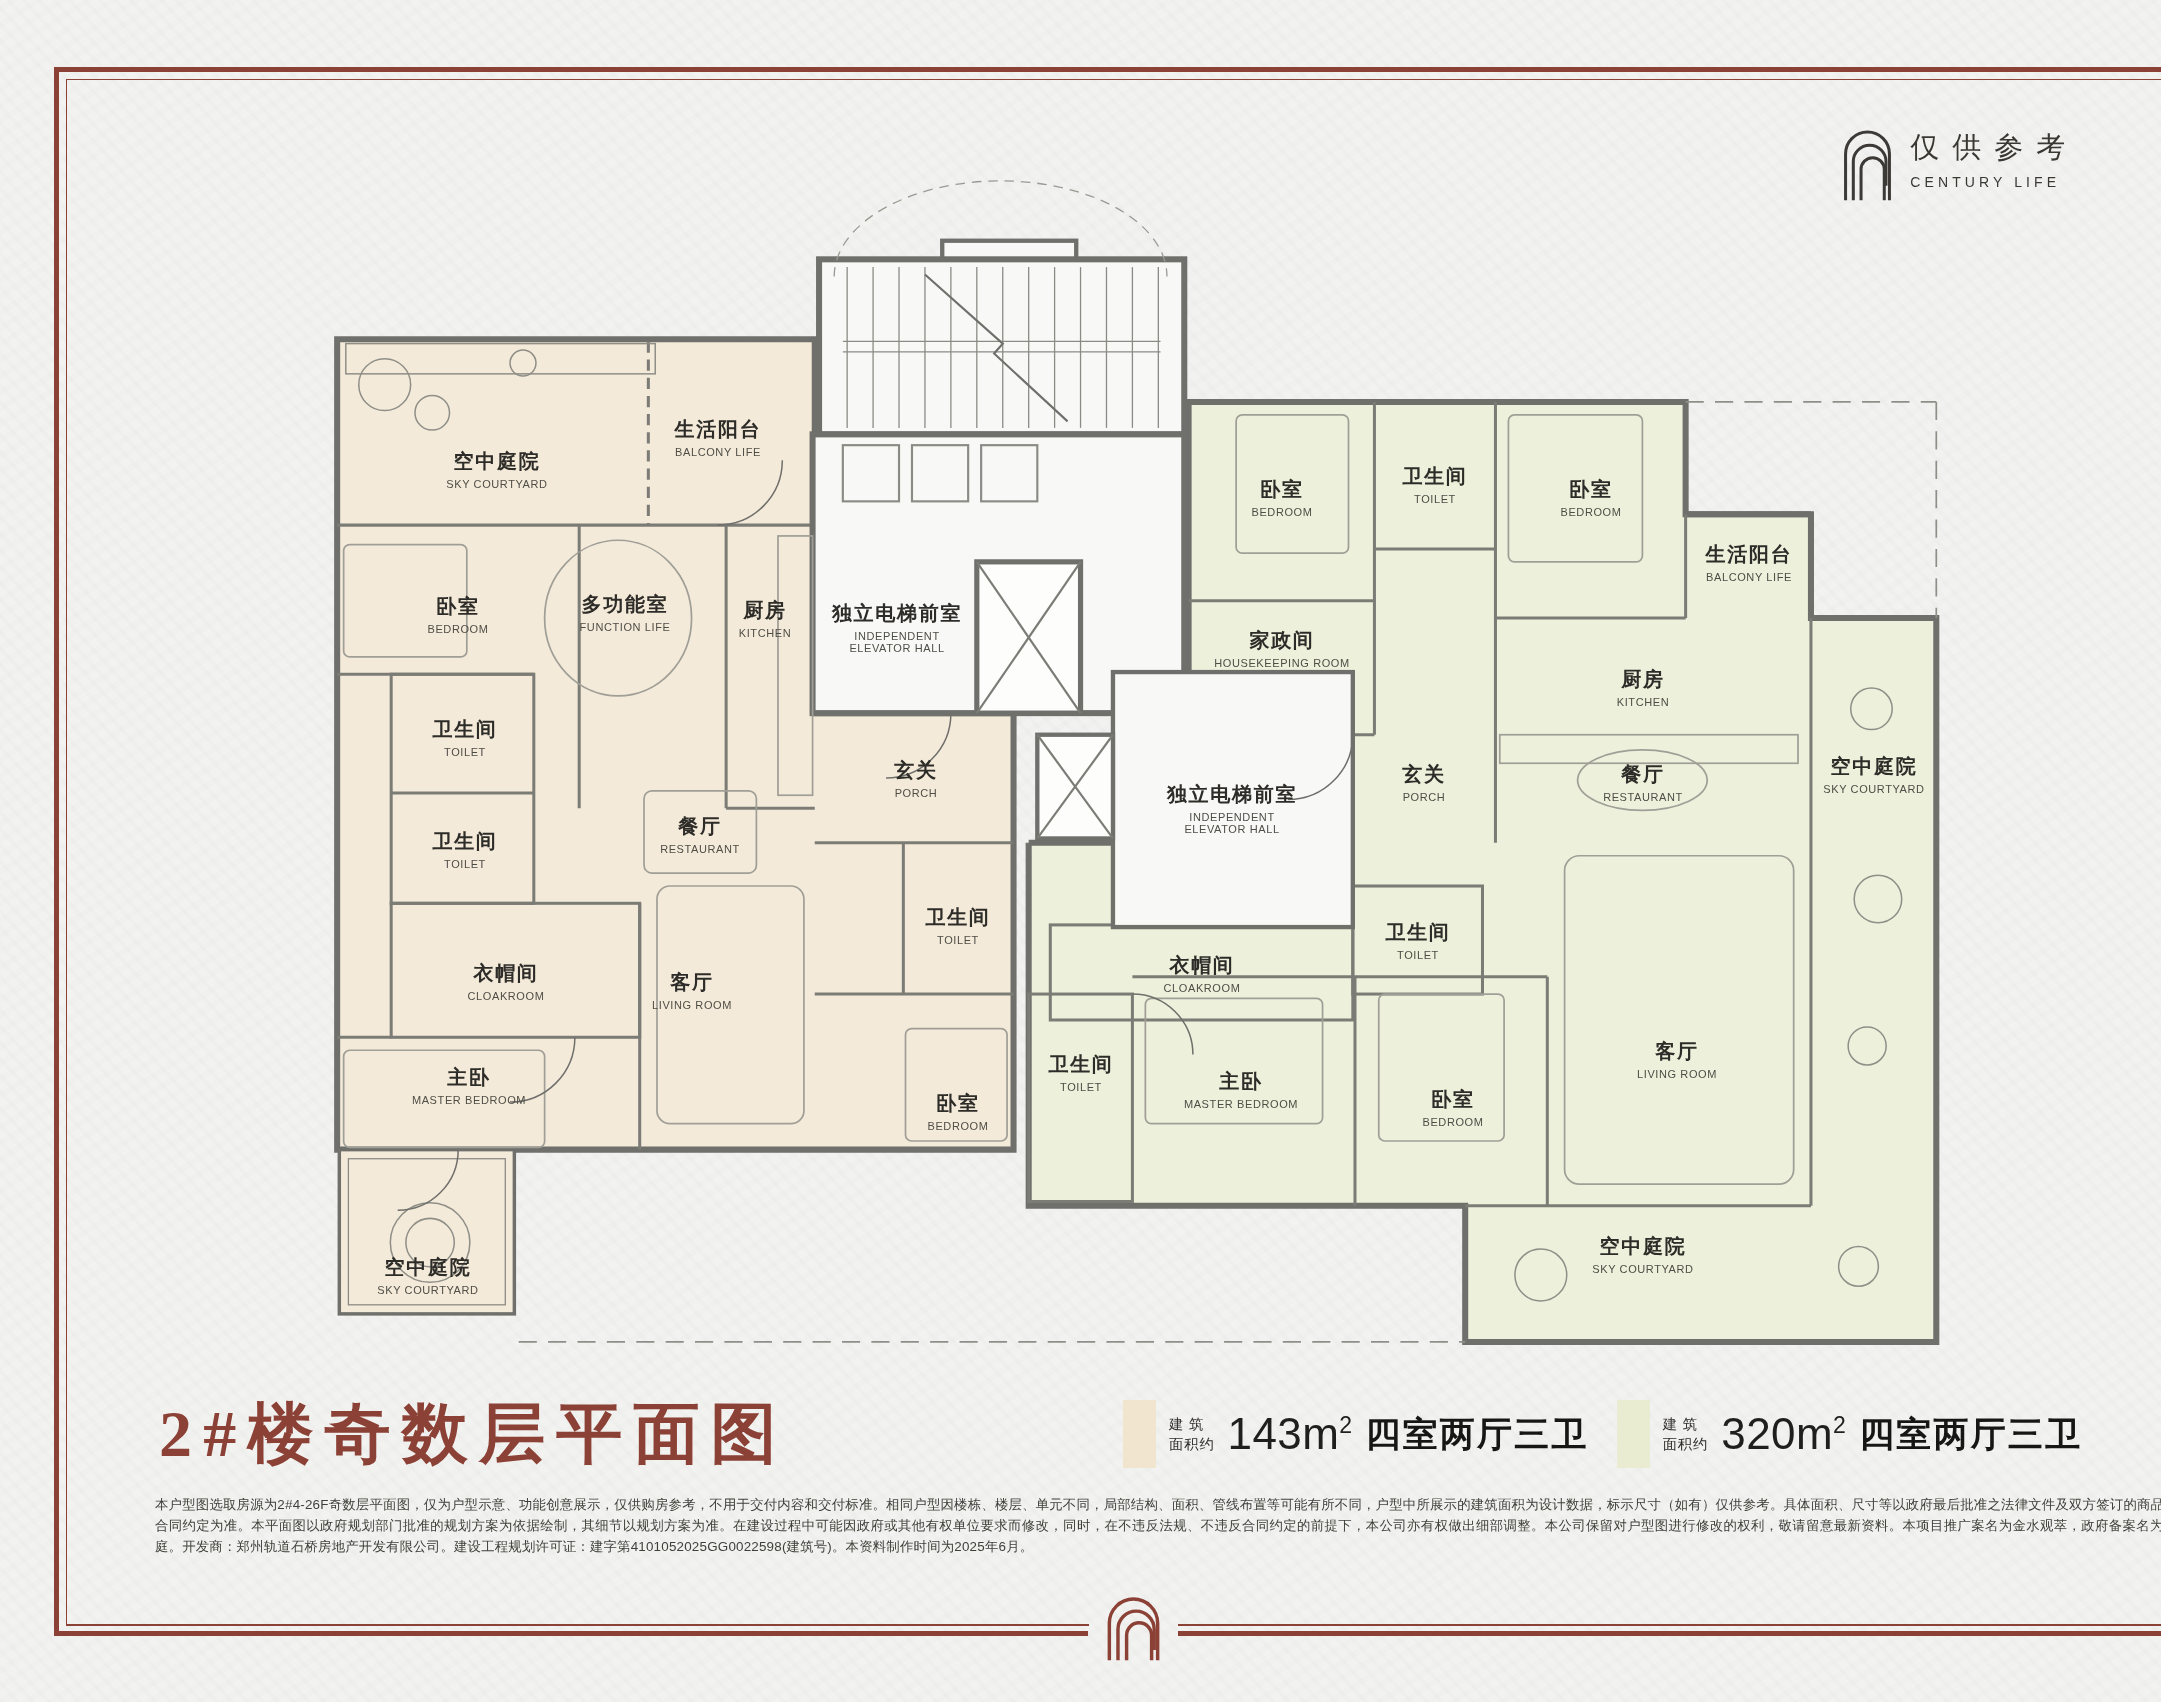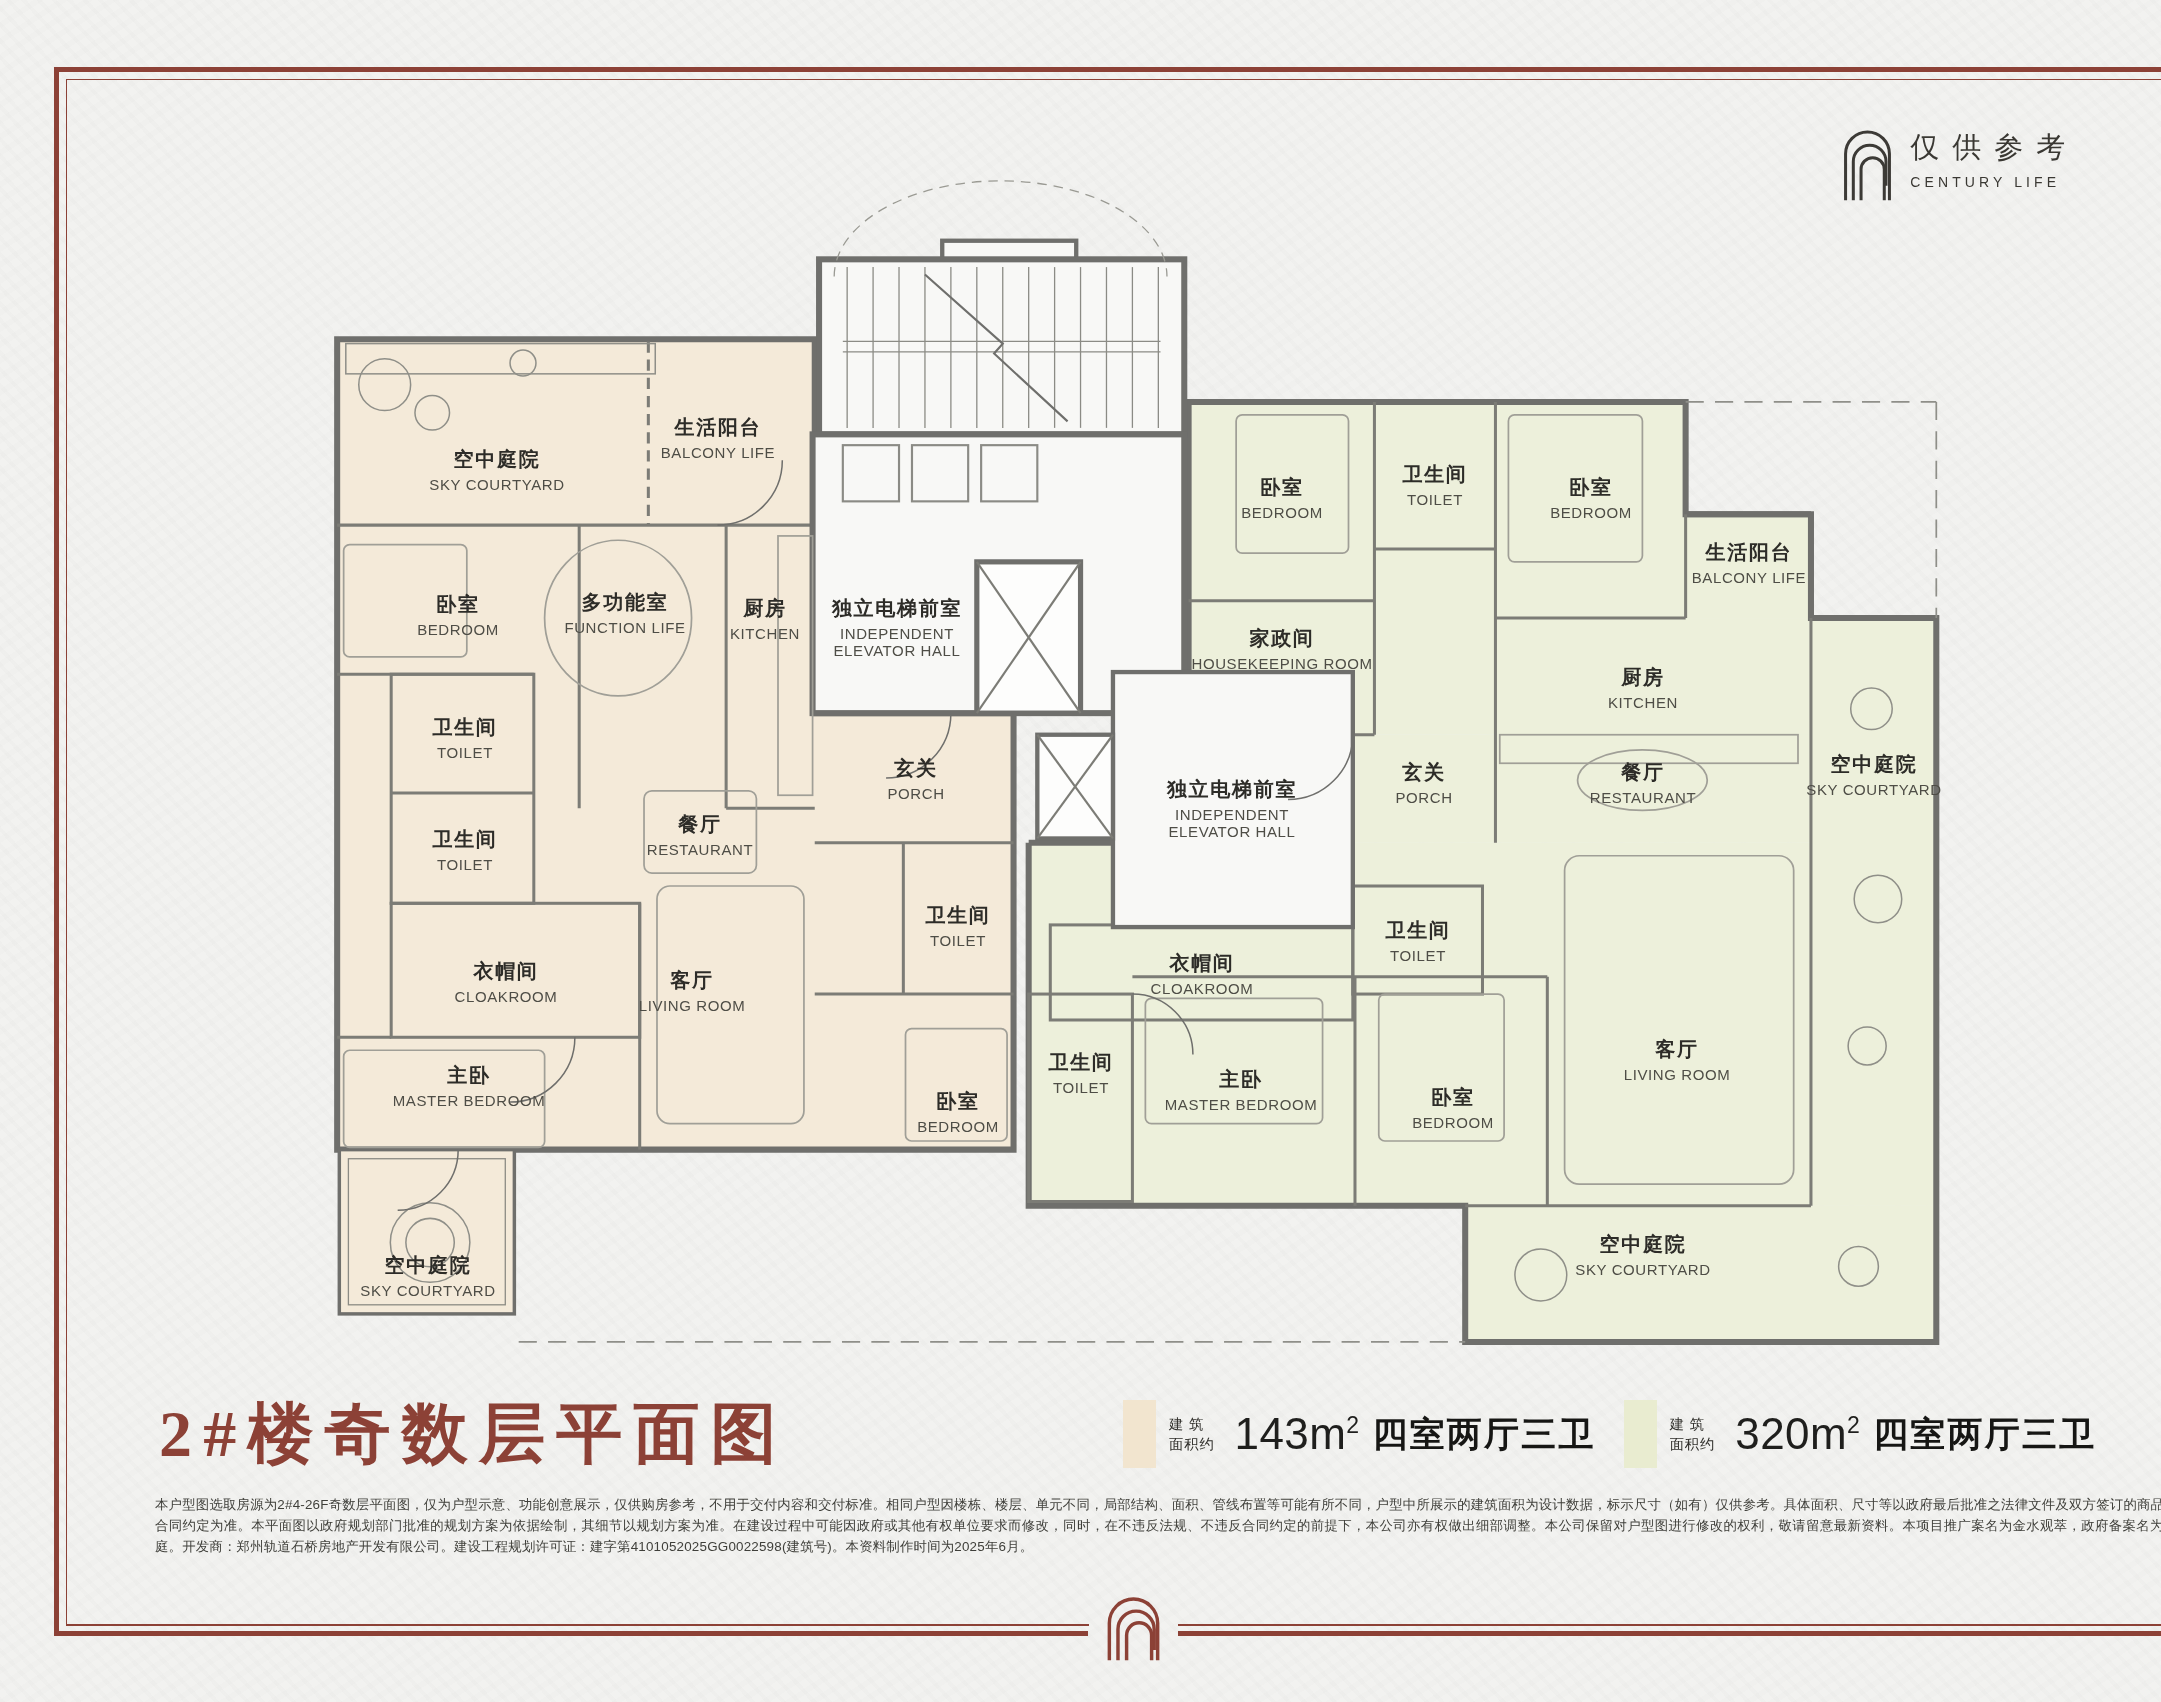--- a/index.html
+++ b/index.html
@@ -14,31 +14,31 @@
   .frame-inner{position:absolute;left:66px;top:79px;width:2138px;height:1547px;
     border-top:1.7px solid #8c4136;border-left:1.7px solid #8c4136;border-right:1.7px solid #8c4136;box-sizing:border-box;}
   .seg{position:absolute;background:#8c4136;}
   
   .brand{position:absolute;left:1842px;top:116px;display:flex;align-items:center;gap:17.3px;}
   .brand .txt .cn{font-size:29px;letter-spacing:13px;color:#3a3833;white-space:nowrap;font-weight:500;}
   .brand .txt .en{font-size:14px;letter-spacing:4.1px;color:#3a3833;margin-top:6px;white-space:nowrap;}
   
   .room-label{position:absolute;transform:translate(-50%,-50%);text-align:center;width:190px;pointer-events:none;}
   .room-label .cn{font-size:20px;font-weight:600;color:#2d2c28;letter-spacing:1.7px;}
-  .room-label .en{font-size:15px;color:#4e4d46;letter-spacing:0.6px;margin-top:3px;text-align:center;}
+  .room-label .en{font-size:11px;color:#4e4d46;letter-spacing:0.6px;margin-top:3px;text-align:center;}
   .room-label.narrow{width:134px;}
   
   .page-title{position:absolute;left:159px;top:1389px;font-family:"Liberation Serif", serif;
     font-size:66px;font-weight:700;color:#8c4136;letter-spacing:11.2px;white-space:nowrap;}
   
   .legend{position:absolute;left:1123px;top:1400px;display:flex;gap:28px;align-items:center;}
   .legend-item{display:flex;align-items:center;gap:13px;}
   .legend-swatch{width:33px;height:68px;}
   .legend-prefix{font-size:14.3px;color:#2e2d29;line-height:1.4;letter-spacing:0.9px;white-space:pre-line;text-align:justify;}
-  .legend-area{font-size:44px;color:#1f1f1d;font-weight:500;letter-spacing:0.4px;white-space:nowrap;margin-left:7px;}
+  .legend-area{font-size:44px;color:#1f1f1d;font-weight:500;letter-spacing:0.4px;white-space:nowrap;}
   .legend-area sup{font-size:23px;}
   .legend-layout{font-size:35px;color:#161614;font-weight:700;letter-spacing:2.2px;white-space:nowrap;}
   
   .disclaimer{position:absolute;left:155px;top:1495px;width:2050px;font-size:13.4px;color:#3f3f3a;
     line-height:1.56;text-align:justify;letter-spacing:0.2px;}
   
   .bottom-arch{position:absolute;left:1105px;top:1593px;}
   svg{display:block;}
 </style>
 </head>

